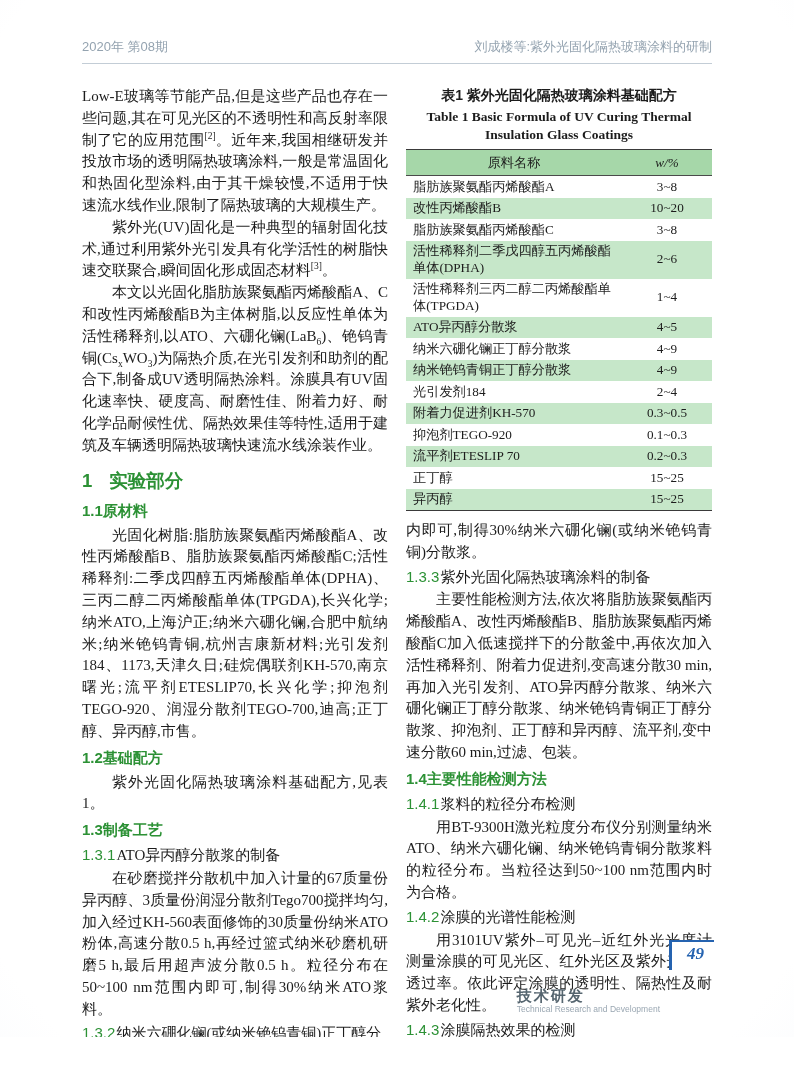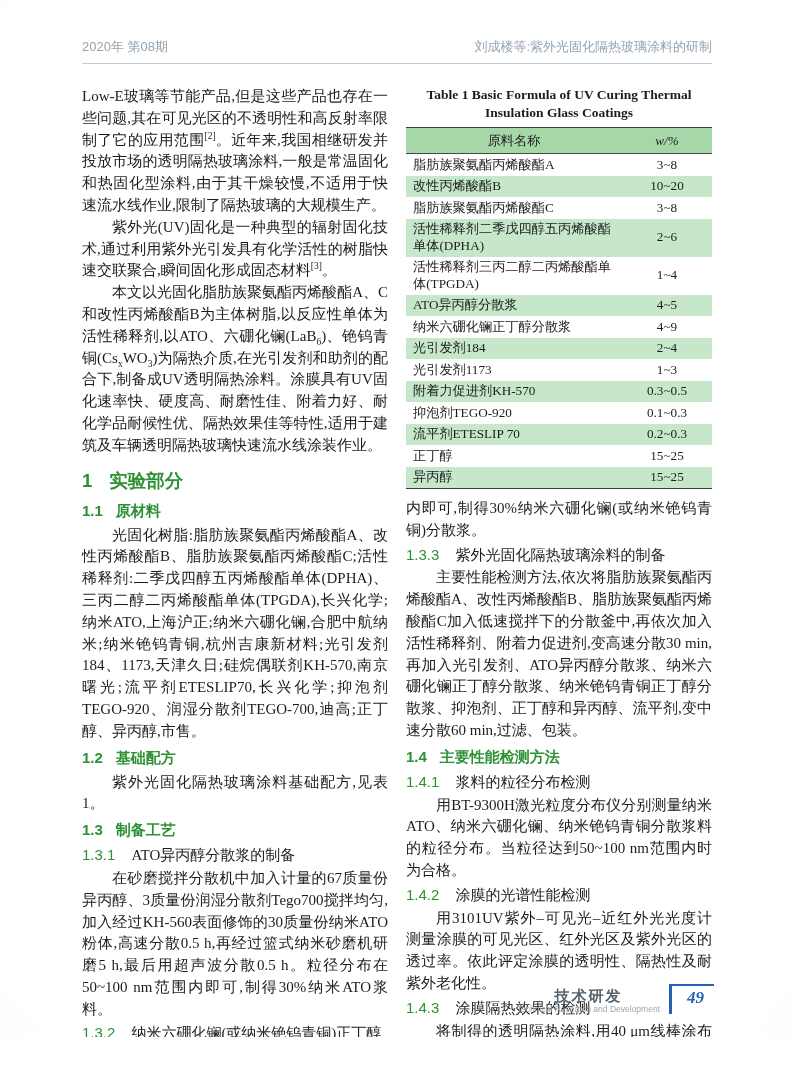--- a/index.html
+++ b/index.html
@@ -29,25 +29,25 @@
   .col{width:306px;font-size:15px;line-height:21.8px;text-align:justify;}
   .para{margin:0;text-indent:2em;}
   .para.noindent{text-indent:0;}
   sup{font-size:9.5px;line-height:0;}
   sub{font-size:9.5px;line-height:0;}
   
   .h1{display:flex;gap:17px;align-items:baseline;
       font-family:"Liberation Sans","DejaVu Sans",sans-serif;
       color:#2c9135;font-weight:bold;font-size:18.5px;
       margin:12px 0 7px 0;line-height:24px;text-align:left;}
-  .h2{display:flex;gap:13px;align-items:baseline;
+  .h2{display:flex;align-items:baseline;
       font-family:"Liberation Sans","DejaVu Sans",sans-serif;
       color:#2c9135;font-weight:bold;font-size:15px;
       margin:4px 0 3px 0;line-height:22px;text-align:left;}
-  .h3{display:flex;gap:16px;align-items:baseline;
+  .h3{display:flex;gap:1px;align-items:baseline;
       font-size:15px;margin:2px 0 1px 0;line-height:21.8px;text-align:left;}
   .h3 .hnum{color:#2c9135;font-family:"Liberation Sans","DejaVu Sans",sans-serif;flex:0 0 auto;}
   .h3 .htxt{color:#1c1c1c;flex:1 1 auto;}
   
   .tbl-block{margin-bottom:9px;}
   .tbl-cap-cn{font-weight:bold;font-size:14px;text-align:center;line-height:19px;
       font-family:"Liberation Sans","DejaVu Sans",sans-serif;margin-bottom:3px;}
   .tbl-cap-en{font-weight:bold;font-size:13.5px;text-align:center;line-height:17.5px;
       font-family:"Liberation Serif","DejaVu Serif",serif;margin-bottom:6px;}
   table.formula{width:100%;border-collapse:collapse;font-size:13.2px;
@@ -59,21 +59,21 @@
   table.formula th.val-col{font-style:italic;text-align:center;width:86px;}
   table.formula td{padding:2.5px 2px;line-height:16.5px;vertical-align:middle;}
   table.formula td.name{text-align:left;padding-left:7px;}
   table.formula td.val{text-align:center;width:86px;}
   table.formula tbody tr:nth-child(even){background:#c6e7c9;}
   
   .pg-footer{
     position:absolute;right:80px;bottom:22px;
     display:flex;align-items:flex-start;gap:9px;
   }
-  .footer-text{text-align:center;padding-top:3px;}
+  .footer-text{text-align:left;padding-top:3px;margin-top:44px;}
   .footer-cn{font-family:"Liberation Sans","DejaVu Sans",sans-serif;
       font-weight:bold;font-size:15px;color:#55656f;line-height:17px;letter-spacing:2px;}
   .footer-en{font-family:"Liberation Sans","DejaVu Sans",sans-serif;
       font-size:8.5px;color:#9aa7b2;line-height:11px;}
   .pagebox{
     border-top:2.5px solid #2563b0;border-left:3px solid #2563b0;
     padding:3px 10px 7px 15px;background:#fff;
   }
   .pagebox span{
     font-family:"Liberation Serif","DejaVu Serif",serif;
@@ -128,20 +128,21 @@
       <div class="h3">
         <span class="hnum">1.3.2</span>
         <span class="htxt">纳米六硼化镧(或纳米铯钨青铜)正丁醇分散浆的制备</span>
       </div>
       <p class="para">在砂磨搅拌分散机中加入计量的67质量份正丁醇、3质量份润湿分散剂Tego700搅拌均匀,加入经过KH-560表面修饰的纳米六硼化镧粉体(或纳米铯钨青铜),高速分散0.5 h,再经过篮式纳米砂磨机研磨5 h,最后用超声波分散0.5 h。粒径分布在50~100 nm范围</p>
     </div>
 
     <div class="col">
 
       <div class="tbl-block">
+        <div class="tbl-cap-cn">表1  紫外光固化隔热玻璃涂料基础配方</div>
         <div class="tbl-cap-en">Table 1  Basic Formula of UV Curing Thermal Insulation Glass Coatings</div>
         <table class="formula">
           <thead>
             <tr>
               <th class="name-col">原料名称</th>
               <th class="val-col">w/%</th>
             </tr>
           </thead>
           <tbody>
             <tr>
@@ -166,26 +167,26 @@
               </tr>
             <tr>
                 <td class="name">ATO异丙醇分散浆</td>
                 <td class="val">4~5</td>
               </tr>
             <tr>
                 <td class="name">纳米六硼化镧正丁醇分散浆</td>
                 <td class="val">4~9</td>
               </tr>
             <tr>
+                <td class="name">纳米铯钨青铜正丁醇分散浆</td>
+                <td class="val">4~9</td>
+              </tr>
+            <tr>
                 <td class="name">光引发剂184</td>
                 <td class="val">2~4</td>
-              </tr>
-            <tr>
-                <td class="name">光引发剂1173</td>
-                <td class="val">1~3</td>
               </tr>
             <tr>
                 <td class="name">附着力促进剂KH-570</td>
                 <td class="val">0.3~0.5</td>
               </tr>
             <tr>
                 <td class="name">抑泡剂TEGO-920</td>
                 <td class="val">0.1~0.3</td>
               </tr>
             <tr>

